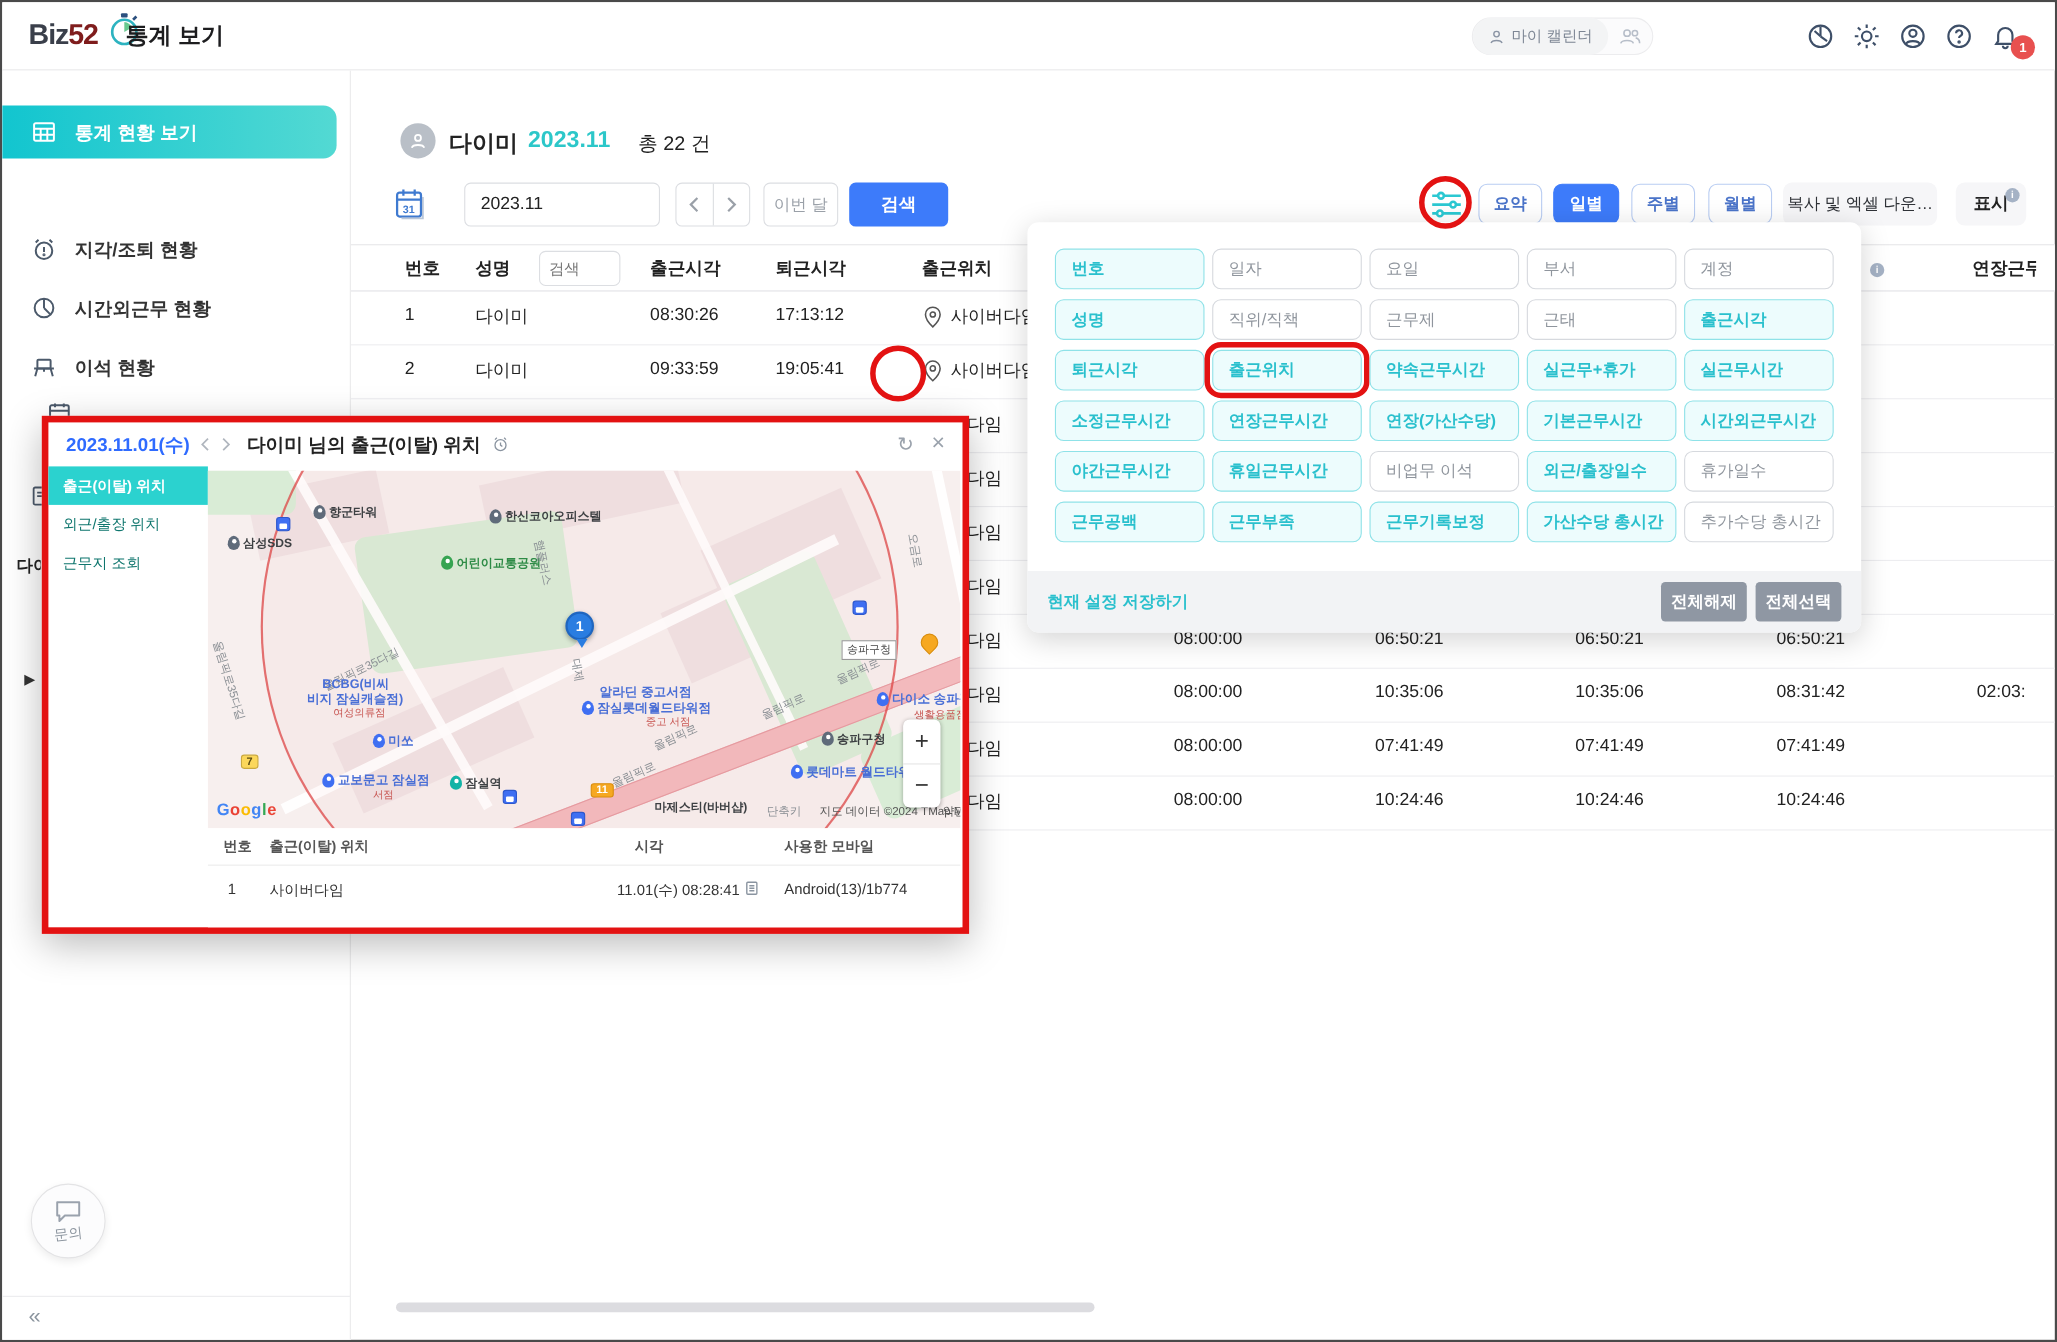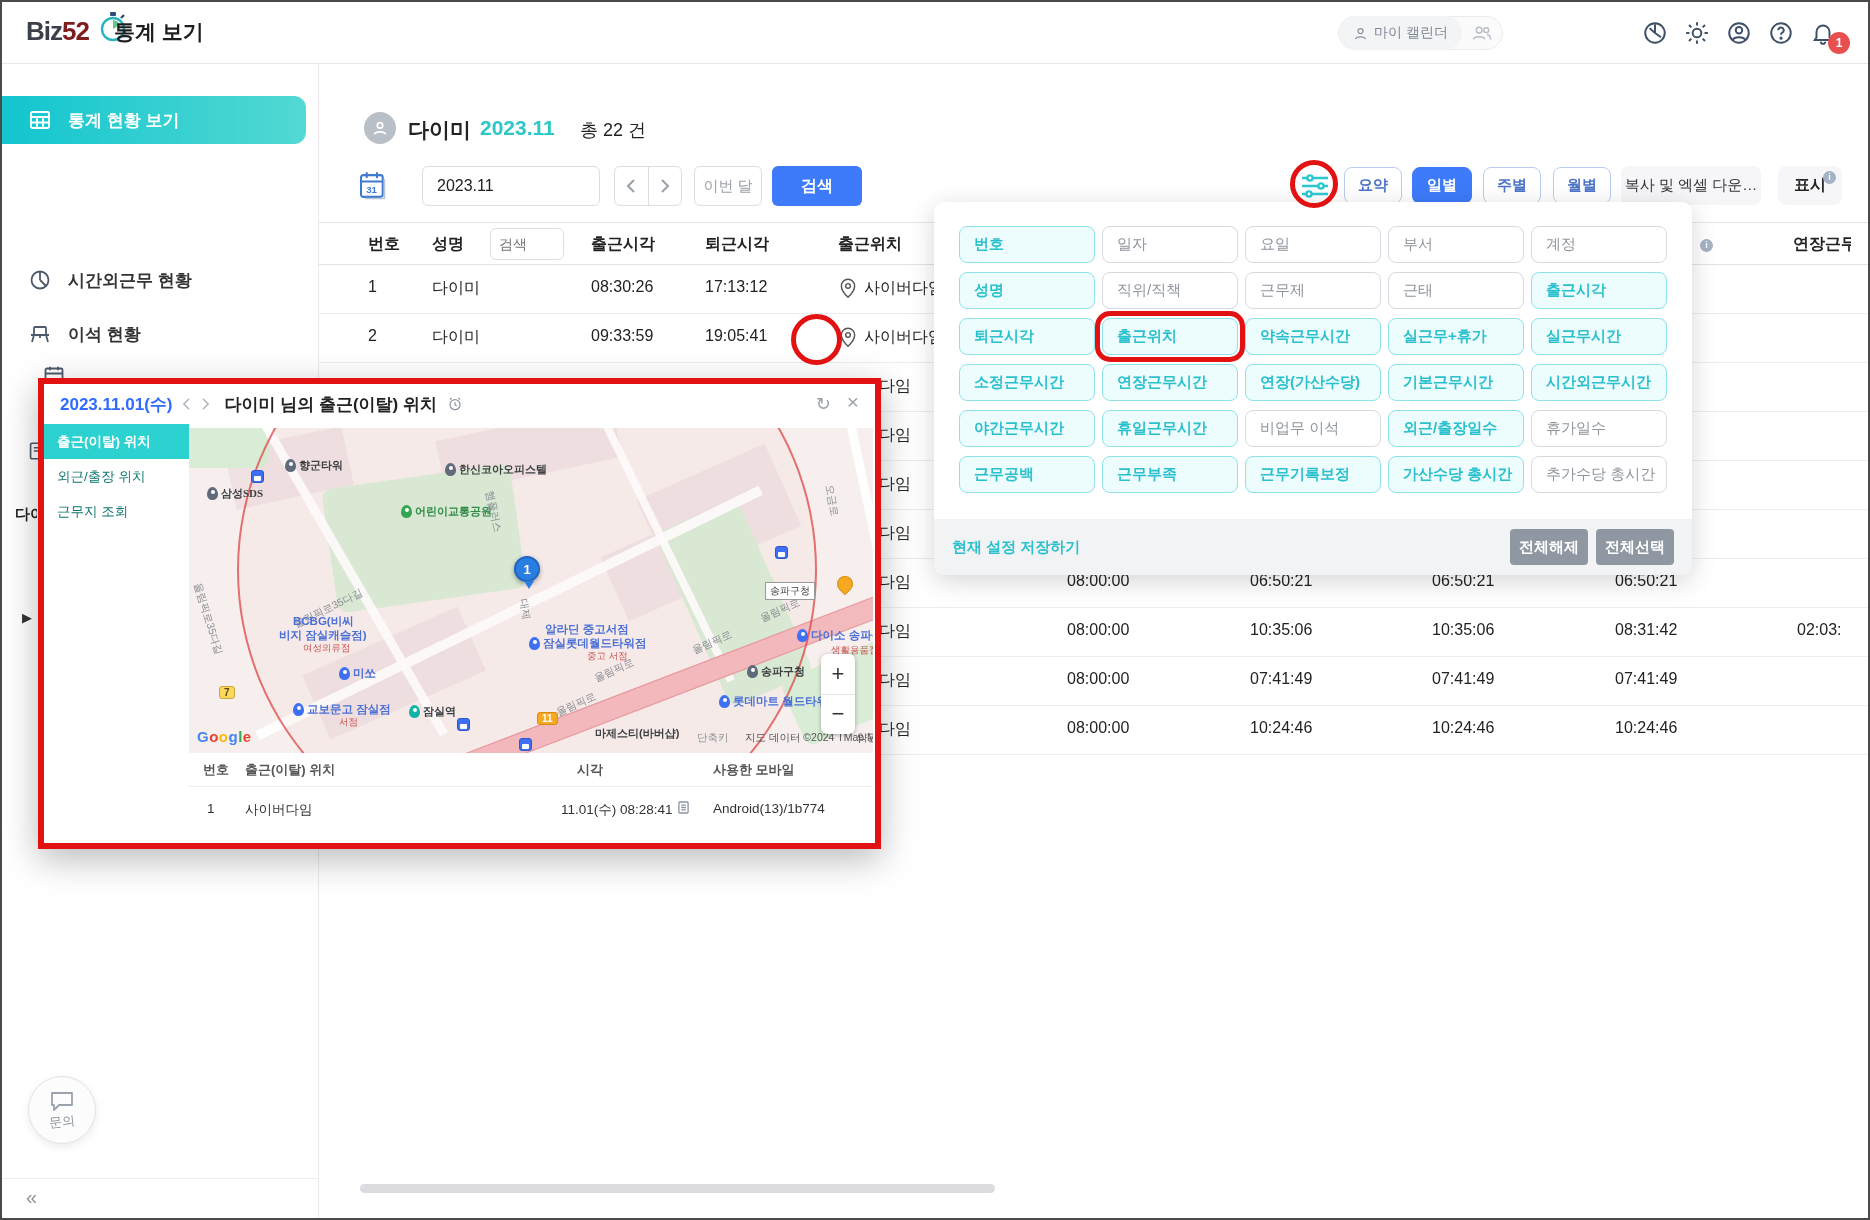--- a/index.html
+++ b/index.html
@@ -250,20 +250,31 @@
   <div class="sidebar">
     <div class="side-item active" style="top:32px">
       <span class="sic">
           <svg width="24" height="24" viewBox="0 0 24 24" fill="none" stroke="currentColor" stroke-width="1.8">
             <rect x="3" y="4" width="18" height="16" rx="1.5"></rect>
             <path d="M3 9h18M9 9v11M15 9v11M3 14.5h18"></path>
           </svg>
         </span>
       <span class="lab">통계 현황 보기</span>
     </div>
+    <div class="side-item" style="top:141px">
+      <span class="sic">
+          <svg width="24" height="24" viewBox="0 0 24 24" fill="none" stroke="currentColor" stroke-width="1.8">
+            <circle cx="12" cy="13" r="7.5"></circle>
+            <path d="M4.5 5.5L7 3M19.5 5.5L17 3"></path>
+            <path d="M12 9.5v4.5"></path>
+            <circle cx="12" cy="16.6" r=".5" fill="currentColor"></circle>
+          </svg>
+        </span>
+      <span class="lab">지각/조퇴 현황</span>
+    </div>
     <div class="side-item" style="top:194px">
       <span class="sic">
           <svg width="24" height="24" viewBox="0 0 24 24" fill="none" stroke="currentColor" stroke-width="1.8">
             <circle cx="12" cy="12" r="8.5"></circle>
             <path d="M12 12V3.5"></path>
             <path d="M12 12l6 6"></path>
           </svg>
         </span>
       <span class="lab">시간외근무 현황</span>
     </div>
@@ -524,21 +535,21 @@
       <div class="mshape roadw" style="left:40px; top:180px; width:560px; height:10px; transform:rotate(-26deg)"></div>
       <div class="mshape roadw" style="left:240px; top:60px; width:420px; height:8px; transform:rotate(64deg)"></div>
       <div class="mshape roadw" style="left:520px; top:30px; width:300px; height:9px; transform:rotate(78deg)"></div>
       <div class="mshape band" style="left:180px; top:244px; width:620px; height:22px; transform:rotate(-21deg)"></div>
       <div class="geofence"></div>
       <div id="map-labels">
           <span class="ml ml-dark" style="left: 96px; top: 30px;">
             <span class="pdot" style="background: rgb(95, 107, 122);"></span>
             <span>향군타워</span>
           </span>
-          <span class="ml ml-dark" style="left: 18px; top: 58px; font-family: Liberation Serif, serif;">
+          <span class="ml ml-dark" style="left: 18px; top: 58px;">
             <span class="pdot" style="background: rgb(95, 107, 122);"></span>
             <span>삼성SDS</span>
           </span>
           <span class="ml ml-transit" style="left: 62px; top: 42px;"></span>
           <span class="ml ml-dark" style="left: 256px; top: 34px;">
             <span class="pdot" style="background: rgb(95, 107, 122);"></span>
             <span>한신코아오피스텔</span>
           </span>
           <span class="ml ml-green" style="left: 212px; top: 76px;">
             <span class="pdot" style="background: rgb(54, 164, 81);"></span>

